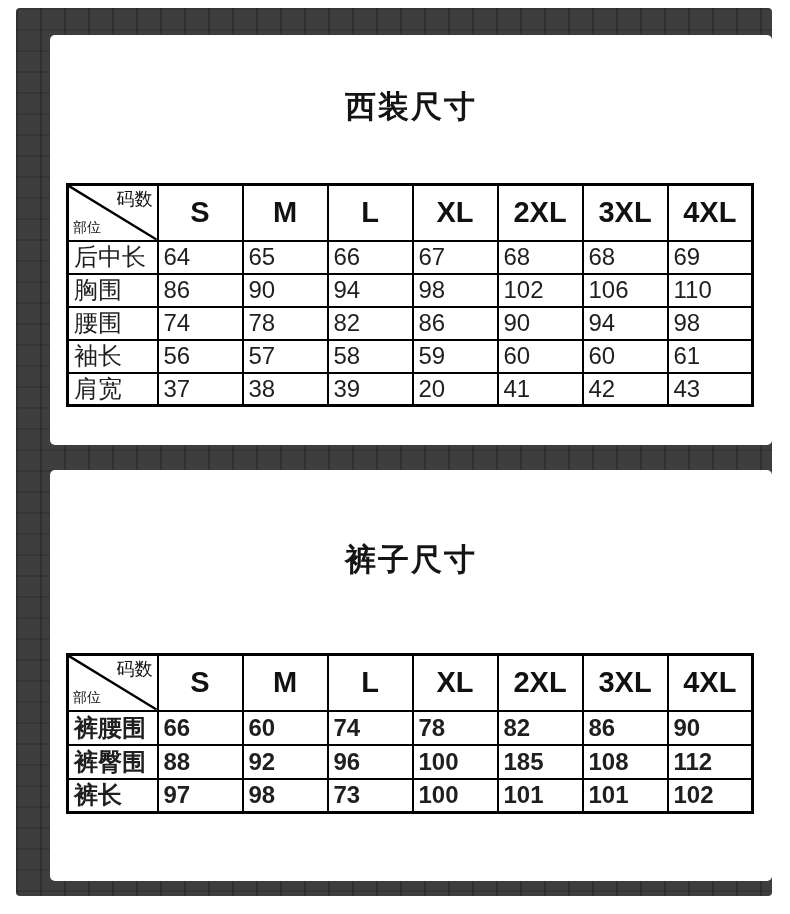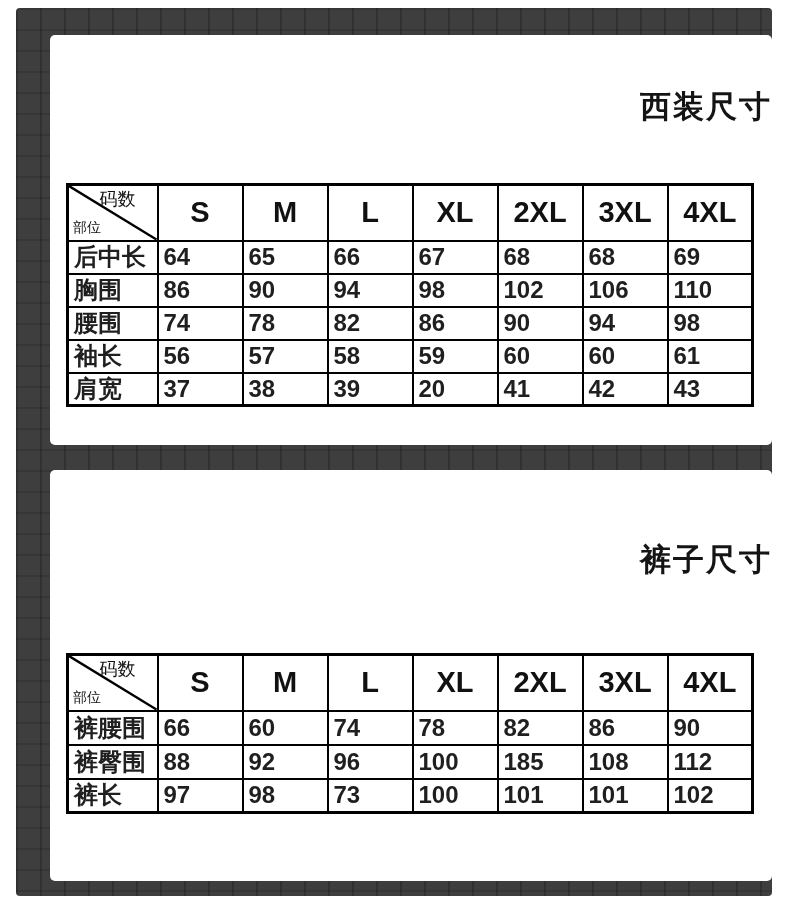--- a/index.html
+++ b/index.html
@@ -15,21 +15,21 @@
     background-image:
       repeating-linear-gradient(90deg, rgba(15,15,15,0.28) 0px, rgba(15,15,15,0.28) 2px, transparent 2px, transparent 24px),
       repeating-linear-gradient(180deg, rgba(15,15,15,0.16) 0px, rgba(15,15,15,0.16) 2px, transparent 2px, transparent 21px);
   }
   .panel{
     position:absolute;left:34px;width:722px;background:#ffffff;border-radius:5px;
   }
   .panel-suit{top:27px;height:410px;}
   .panel-pants{top:462px;height:411px;}
   .panel-title{
-    position:absolute;left:0;right:0;text-align:right;
+    position:absolute;left:0;right:0;text-align:center;
     font-size:31px;font-weight:700;letter-spacing:2px;color:#141414;line-height:40px;
   }
   .panel-suit .panel-title{top:52px;}
   .panel-pants .panel-title{top:70px;}
 
   table.size-table{
     position:absolute;left:16px;border-collapse:collapse;table-layout:fixed;
     border:3px solid #000;
   }
   .panel-suit table.size-table{top:148px;}
@@ -41,28 +41,28 @@
   .t-suit tr.data-row{height:33px;}
   .t-pants tr.data-row{height:34px;margin-left:20px;}
   .size-table th{
     font-size:29px;font-weight:700;text-align:center;vertical-align:middle;
     padding:0;color:#111;
   }
   .size-table td{
     font-size:24px;text-align:left;vertical-align:middle;
     padding:0 0 0 5px;line-height:1;color:#1f1f1f;
   }
-  .t-suit td{font-weight:700;}
+  .t-suit td{font-weight:400;}
   .t-pants td{font-weight:700;}
   td.row-label{letter-spacing:0px;}
 
   th.corner{position:relative;padding:0;}
   .corner svg{position:absolute;left:0;top:0;width:100%;height:100%;display:block;}
   .corner .c-top{
-    position:absolute;top:4px;right:21px;font-size:18px;font-weight:400;line-height:1.1;color:#111;
+    position:absolute;top:4px;right:4px;font-size:18px;font-weight:400;line-height:1.1;color:#111;
   }
   .corner .c-bot{
     position:absolute;bottom:4px;left:4px;font-size:14px;font-weight:400;line-height:1.1;color:#111;
   }
 </style>
 </head>
 <body>
 
 <div class="frame">
 

